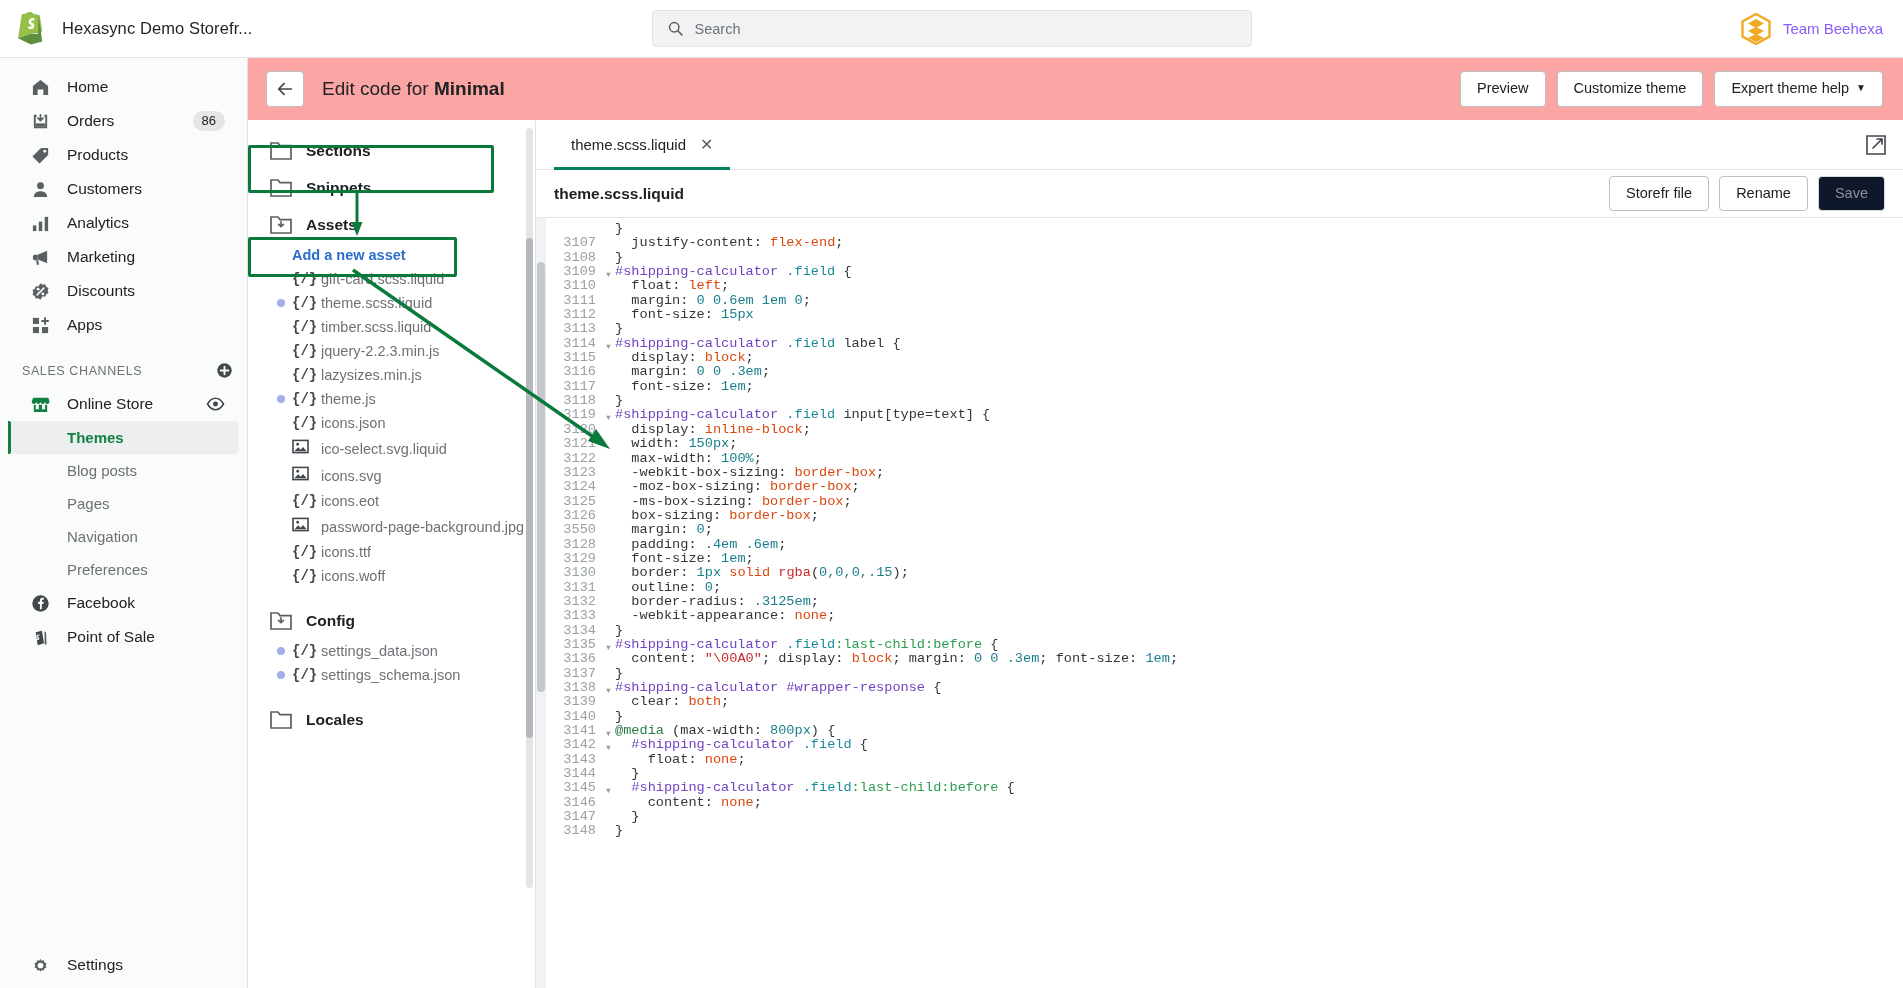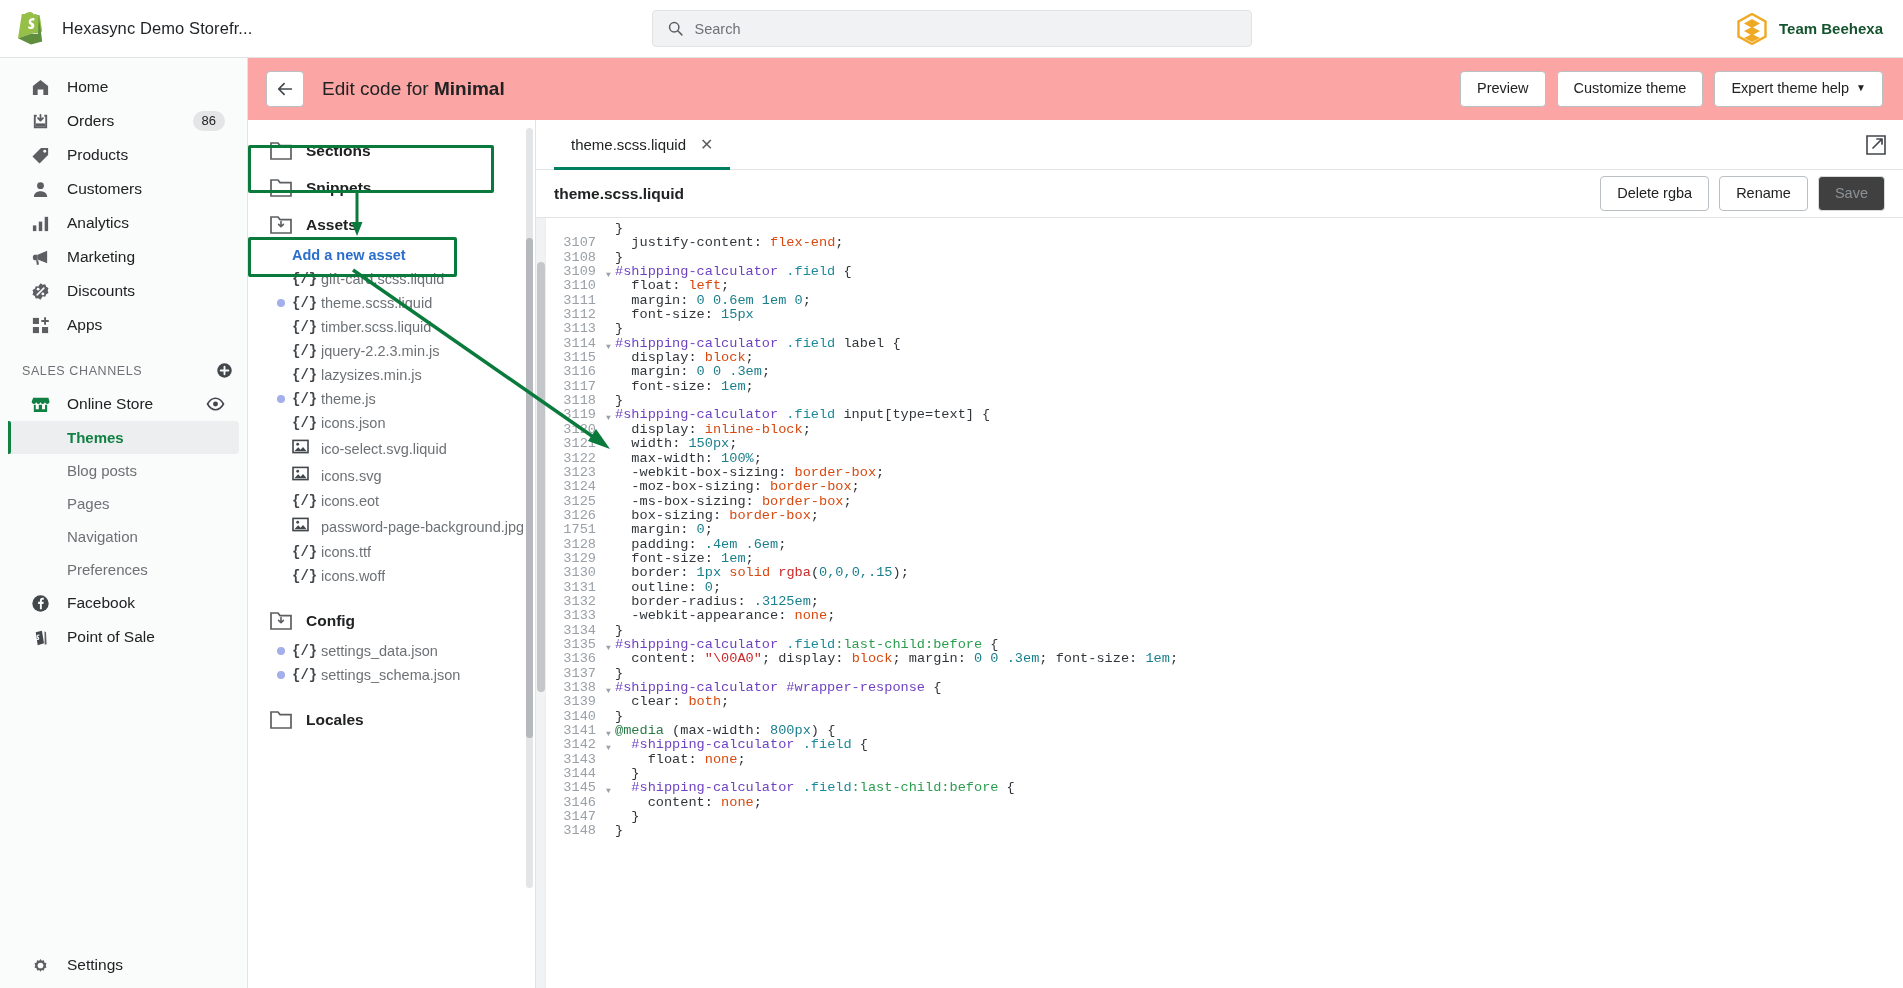--- a/index.html
+++ b/index.html
@@ -26,21 +26,21 @@
   .search-box {
     width:600px; height:37px; background:#f1f2f3;
     border:1px solid #e1e3e5; border-radius:4px;
     display:flex; align-items:center; gap:11px; padding:0 14px;
     cursor:text;
   }
   .search-box .ph { color:#6d7175; font-size:14.5px; }
   .search-ico { width:17px; height:17px; flex:none; }
 
   .user { display:flex; align-items:center; gap:12px; padding-right:20px; width:430px; justify-content:flex-end; }
-  .user-name { font-size:15px; color:#14532d; white-space:nowrap;font-weight:bold; }
+  .user-name { font-size:15px; color:#8b5cf6; white-space:nowrap; }
   .beehexa-logo { width:30px; height:32px; flex:none; }
 
   
   .body { flex:1; display:flex; min-height:0; }
 
   
   .nav {
     width:248px; min-width:248px; background:#fafbfb;
     border-right:1px solid #e1e3e5;
     display:flex; flex-direction:column; padding-top:12px;
@@ -91,21 +91,21 @@
     cursor:pointer;
   }
   .page-title { font-size:19px; color:#202223; font-weight:400; }
   .page-title b { font-weight:700; }
   .head-actions { margin-left:auto; display:flex; gap:11px; }
   .btn {
     border:1px solid #babfc3; background:#fff; border-radius:4px;
     font-size:14.5px; color:#202223; padding:8px 16px; cursor:pointer;
     font-family:inherit; white-space:nowrap; line-height:1.2;
   }
-  .btn.disabled { color:#8c9196; border-color:#d7dadd; background:#404040; cursor:default; }
+  .btn.disabled { color:#8c9196; border-color:#d7dadd; background:#0f172a; cursor:default; }
   .btn .caret { display:inline-block; margin-left:7px; font-size:10px; vertical-align:2px; }
 
   .editor-area { flex:1; display:flex; min-height:0; position:relative; }
 
   
   .filetree {
     width:288px; min-width:288px; background:#fff;
     border-right:1px solid #e1e3e5;
     position:relative; overflow:hidden; padding-top:12px;
   }
@@ -582,21 +582,21 @@
             <svg class="expand-btn" viewBox="0 0 22 22">
               <path d="M2 2h18v18H2z" fill="none" stroke="#42474c" stroke-width="1.6"></path>
               <path d="M8 14L17 5M12 5h5v5" fill="none" stroke="#42474c" stroke-width="1.7" stroke-linecap="round" stroke-linejoin="round"></path>
             </svg>
           </div>
 
           <div class="file-head">
             <span class="fname">theme.scss.liquid</span>
             <div class="acts">
               <button class="btn">
-                <span>Delete rgba</span>
+                <span>Storefr file</span>
               </button>
               <button class="btn">
                 <span>Rename</span>
               </button>
               <button class="btn disabled">
                 <span>Save</span>
               </button>
             </div>
           </div>
 
@@ -619,21 +619,21 @@
                 <div class="cl"><span class="ln">3117</span><span class="fold"></span><span class="src"><span>  </span><span class="t-prop">font-size</span><span class="t-punc">: </span><span class="t-num">1em</span><span class="t-punc">;</span></span></div>
                 <div class="cl"><span class="ln">3118</span><span class="fold"></span><span class="src"><span class="t-punc">}</span></span></div>
                 <div class="cl"><span class="ln">3119</span><span class="fold">▼</span><span class="src"><span class="t-sel">#shipping-calculator</span><span> </span><span class="t-cls">.field</span><span class="t-punc"> input[type=text] {</span></span></div>
                 <div class="cl"><span class="ln">3120</span><span class="fold"></span><span class="src"><span>  </span><span class="t-prop">display</span><span class="t-punc">: </span><span class="t-val">inline-block</span><span class="t-punc">;</span></span></div>
                 <div class="cl"><span class="ln">3121</span><span class="fold"></span><span class="src"><span>  </span><span class="t-prop">width</span><span class="t-punc">: </span><span class="t-num">150px</span><span class="t-punc">;</span></span></div>
                 <div class="cl"><span class="ln">3122</span><span class="fold"></span><span class="src"><span>  </span><span class="t-prop">max-width</span><span class="t-punc">: </span><span class="t-num">100%</span><span class="t-punc">;</span></span></div>
                 <div class="cl"><span class="ln">3123</span><span class="fold"></span><span class="src"><span>  </span><span class="t-prop">-webkit-box-sizing</span><span class="t-punc">: </span><span class="t-val">border-box</span><span class="t-punc">;</span></span></div>
                 <div class="cl"><span class="ln">3124</span><span class="fold"></span><span class="src"><span>  </span><span class="t-prop">-moz-box-sizing</span><span class="t-punc">: </span><span class="t-val">border-box</span><span class="t-punc">;</span></span></div>
                 <div class="cl"><span class="ln">3125</span><span class="fold"></span><span class="src"><span>  </span><span class="t-prop">-ms-box-sizing</span><span class="t-punc">: </span><span class="t-val">border-box</span><span class="t-punc">;</span></span></div>
                 <div class="cl"><span class="ln">3126</span><span class="fold"></span><span class="src"><span>  </span><span class="t-prop">box-sizing</span><span class="t-punc">: </span><span class="t-val">border-box</span><span class="t-punc">;</span></span></div>
-                <div class="cl"><span class="ln">1751</span><span class="fold"></span><span class="src"><span>  </span><span class="t-prop">margin</span><span class="t-punc">: </span><span class="t-num">0</span><span class="t-punc">;</span></span></div>
+                <div class="cl"><span class="ln">3550</span><span class="fold"></span><span class="src"><span>  </span><span class="t-prop">margin</span><span class="t-punc">: </span><span class="t-num">0</span><span class="t-punc">;</span></span></div>
                 <div class="cl"><span class="ln">3128</span><span class="fold"></span><span class="src"><span>  </span><span class="t-prop">padding</span><span class="t-punc">: </span><span class="t-num">.4em .6em</span><span class="t-punc">;</span></span></div>
                 <div class="cl"><span class="ln">3129</span><span class="fold"></span><span class="src"><span>  </span><span class="t-prop">font-size</span><span class="t-punc">: </span><span class="t-num">1em</span><span class="t-punc">;</span></span></div>
                 <div class="cl"><span class="ln">3130</span><span class="fold"></span><span class="src"><span>  </span><span class="t-prop">border</span><span class="t-punc">: </span><span class="t-num">1px</span><span> </span><span class="t-val">solid</span><span> </span><span class="t-fn">rgba</span><span class="t-punc">(</span><span class="t-num">0,0,0,.15</span><span class="t-punc">);</span></span></div>
                 <div class="cl"><span class="ln">3131</span><span class="fold"></span><span class="src"><span>  </span><span class="t-prop">outline</span><span class="t-punc">: </span><span class="t-num">0</span><span class="t-punc">;</span></span></div>
                 <div class="cl"><span class="ln">3132</span><span class="fold"></span><span class="src"><span>  </span><span class="t-prop">border-radius</span><span class="t-punc">: </span><span class="t-num">.3125em</span><span class="t-punc">;</span></span></div>
                 <div class="cl"><span class="ln">3133</span><span class="fold"></span><span class="src"><span>  </span><span class="t-prop">-webkit-appearance</span><span class="t-punc">: </span><span class="t-val">none</span><span class="t-punc">;</span></span></div>
                 <div class="cl"><span class="ln">3134</span><span class="fold"></span><span class="src"><span class="t-punc">}</span></span></div>
                 <div class="cl"><span class="ln">3135</span><span class="fold">▼</span><span class="src"><span class="t-sel">#shipping-calculator</span><span> </span><span class="t-cls">.field</span><span class="t-pseu">:last-child:before</span><span class="t-punc"> {</span></span></div>
                 <div class="cl"><span class="ln">3136</span><span class="fold"></span><span class="src"><span>  </span><span class="t-prop">content</span><span class="t-punc">: </span><span class="t-str">"\00A0"</span><span class="t-punc">; </span><span class="t-prop">display</span><span class="t-punc">: </span><span class="t-val">block</span><span class="t-punc">; </span><span class="t-prop">margin</span><span class="t-punc">: </span><span class="t-num">0 0 .3em</span><span class="t-punc">; </span><span class="t-prop">font-size</span><span class="t-punc">: </span><span class="t-num">1em</span><span class="t-punc">;</span></span></div>
                 <div class="cl"><span class="ln">3137</span><span class="fold"></span><span class="src"><span class="t-punc">}</span></span></div>

